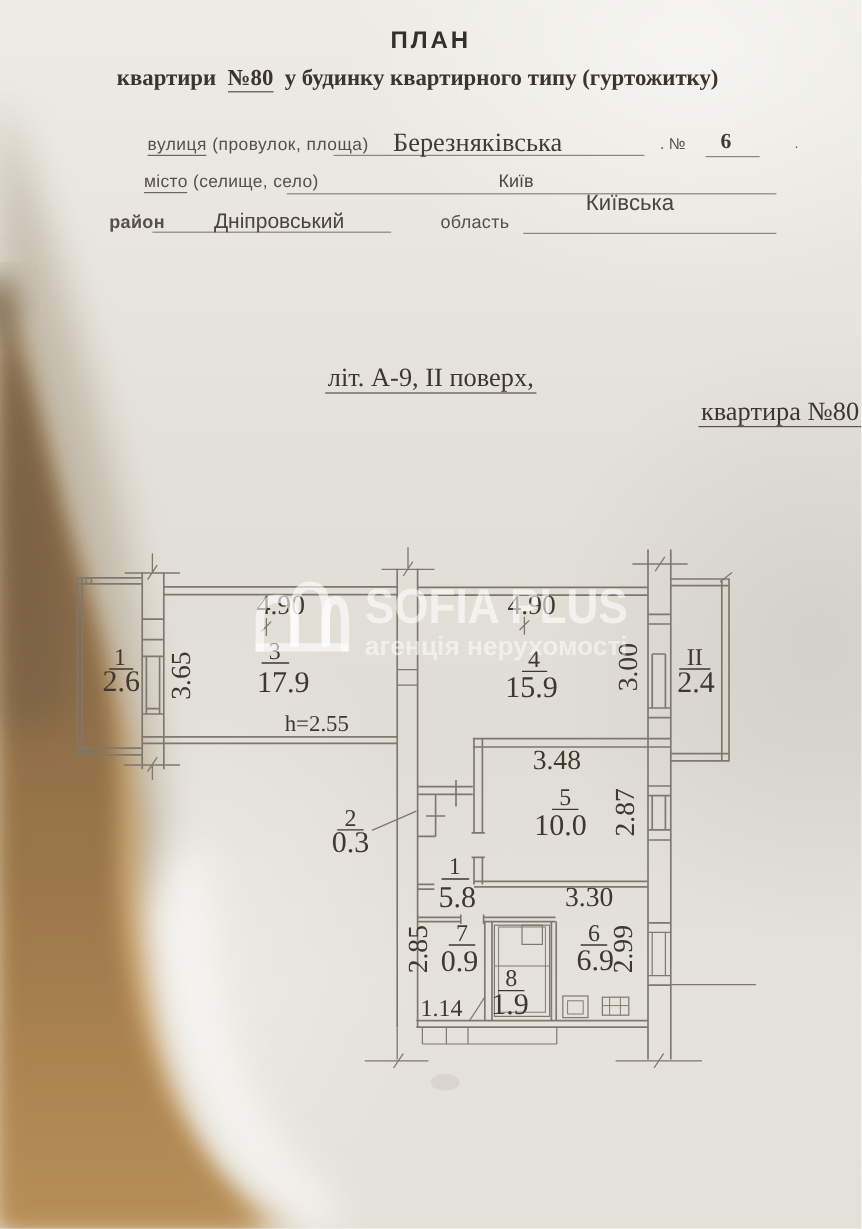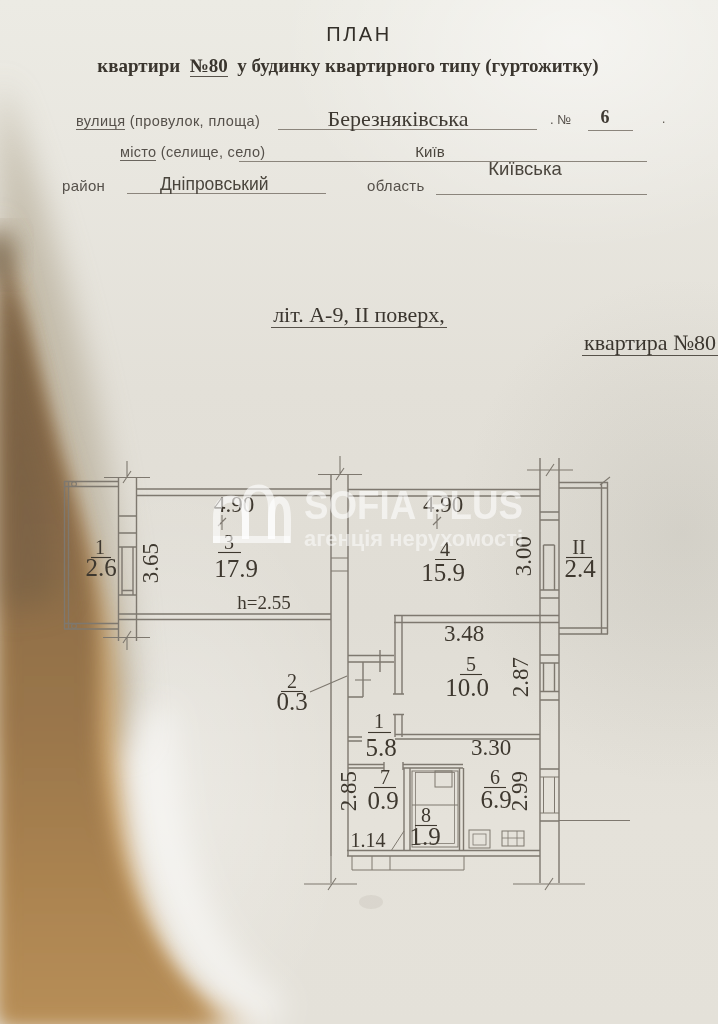--- a/index.html
+++ b/index.html
@@ -54,39 +54,39 @@
   C80,520 90,560 95,600 C99,640 99,670 98,700 C97,735 99,770 105,805
   C112,845 122,880 138,915 C155,948 175,975 195,995 C205,1008 215,1018 222,1024 L0,1024 Z"></path>
 
  <path filter="url(#b18)" fill="#6e5a43" opacity=".5" d="M0,285 C10,325 22,375 34,425 C44,468 52,515 56,550 C58,575 58,590 57,600 L0,610 Z"></path>
 
  <ellipse filter="url(#b12)" cx="-2" cy="255" rx="16" ry="26" fill="#77654c" opacity=".8"></ellipse>
 
  <path filter="url(#b18)" fill="none" stroke="rgba(255,255,255,.55)" stroke-width="40" d="M152,710 C152,795 166,865 196,928 C220,972 244,998 276,1018"></path>
  </svg>
 
-<div class="t" style="left:299px;top:23px;width:120px;text-align:center;font-weight:normal;font-size:20px;letter-spacing:2.5px;color:#332f29;">ПЛАН</div>
+<div class="t" style="left:299px;top:23px;width:120px;text-align:center;font-weight:bold;font-size:20px;letter-spacing:2.5px;color:#332f29;">ПЛАН</div>
 
 <div class="t" style="left:-11px;top:55px;width:718px;text-align:center;font-family:'Liberation Serif',serif;font-weight:bold;font-size:19px;color:#3a352e;">квартири&nbsp; <span style="border-bottom:1.4px solid #57524a;">№80</span>&nbsp; у будинку квартирного типу (гуртожитку)</div>
 
-<div class="t" style="left:76px;top:113px;font-size:14.5px;letter-spacing:.4px;color:#55504a;"><span style="border-bottom:1px solid #6a655e;">вулиця</span> (провулок, площа)</div>
+<div class="t" style="left:76px;top:113px;font-size:14.5px;letter-spacing:.4px;color:#55504a;"><span style="border-bottom:1px solid #6a655e;margin-left:47px;">вулиця</span> (провулок, площа)</div>
 <div class="t" style="left:278px;top:129px;width:259px;border-top:1.2px solid #8b857c;"></div>
 <div class="t" style="left:293px;top:106px;width:210px;text-align:center;font-family:'Liberation Serif',serif;font-size:22px;color:#3f3a33;">Березняківська</div>
 <div class="t" style="left:550px;top:112px;font-size:13px;color:#55504a;">. №</div>
 <div class="t" style="left:588px;top:130px;width:45px;border-top:1.2px solid #8b857c;"></div>
 <div class="t" style="left:595px;top:107px;width:20px;text-align:center;font-family:'Liberation Serif',serif;font-weight:bold;font-size:18px;color:#3f3a33;">6</div>
 <div class="t" style="left:662px;top:112px;font-size:12px;color:#59544c;">.</div>
 
 <div class="t" style="left:76px;top:144px;font-size:14.5px;letter-spacing:.3px;color:#55504a;"><span style="border-bottom:1px solid #6a655e;margin-left:44px;">місто</span> (селище, село)</div>
 <div class="t" style="left:239px;top:161px;width:408px;border-top:1.2px solid #8b857c;"></div>
 <div class="t" style="left:350px;top:143px;width:160px;text-align:center;font-size:15px;color:#4a453d;">Київ</div>
 
-<div class="t" style="left:62px;top:177px;font-size:15px;letter-spacing:.3px;color:#55504a;">район</div>
+<div class="t" style="left:91px;top:177px;font-size:15px;letter-spacing:.3px;color:#55504a;font-weight:bold;">район</div>
 <div class="t" style="left:127px;top:193px;width:199px;border-top:1.2px solid #8b857c;"></div>
-<div class="t" style="left:160px;top:174px;width:145px;font-size:17.5px;color:#4a453d;">Дніпровський</div>
+<div class="t" style="left:160px;top:174px;width:145px;text-align:center;font-size:17.5px;color:#4a453d;">Дніпровський</div>
 <div class="t" style="left:367px;top:177px;font-size:15px;letter-spacing:.3px;color:#55504a;">область</div>
 <div class="t" style="left:436px;top:194px;width:211px;border-top:1.2px solid #8b857c;"></div>
 <div class="t" style="left:465px;top:158px;width:120px;text-align:center;font-size:18.5px;color:#4a453d;">Київська</div>
 
 
 <div class="t" style="left:0;top:302px;width:718px;text-align:center;font-family:'Liberation Serif',serif;font-size:22px;color:#3b362f;"><span style="border-bottom:1.3px solid #57524a;padding:0 2px;">літ. А-9, ІІ поверх,</span></div>
 <div class="t" style="left:0;top:330px;width:718px;text-align:right;font-family:'Liberation Serif',serif;font-size:22px;color:#3b362f;"><span style="border-bottom:1.3px solid #57524a;padding:0 2px;">квартира №80</span></div>
 
 <svg id="plan" style="filter:blur(.35px)" width="718" height="1024" viewBox="0 0 718 1024" fill="none" stroke="#7e786f" stroke-width="1.4">
 

